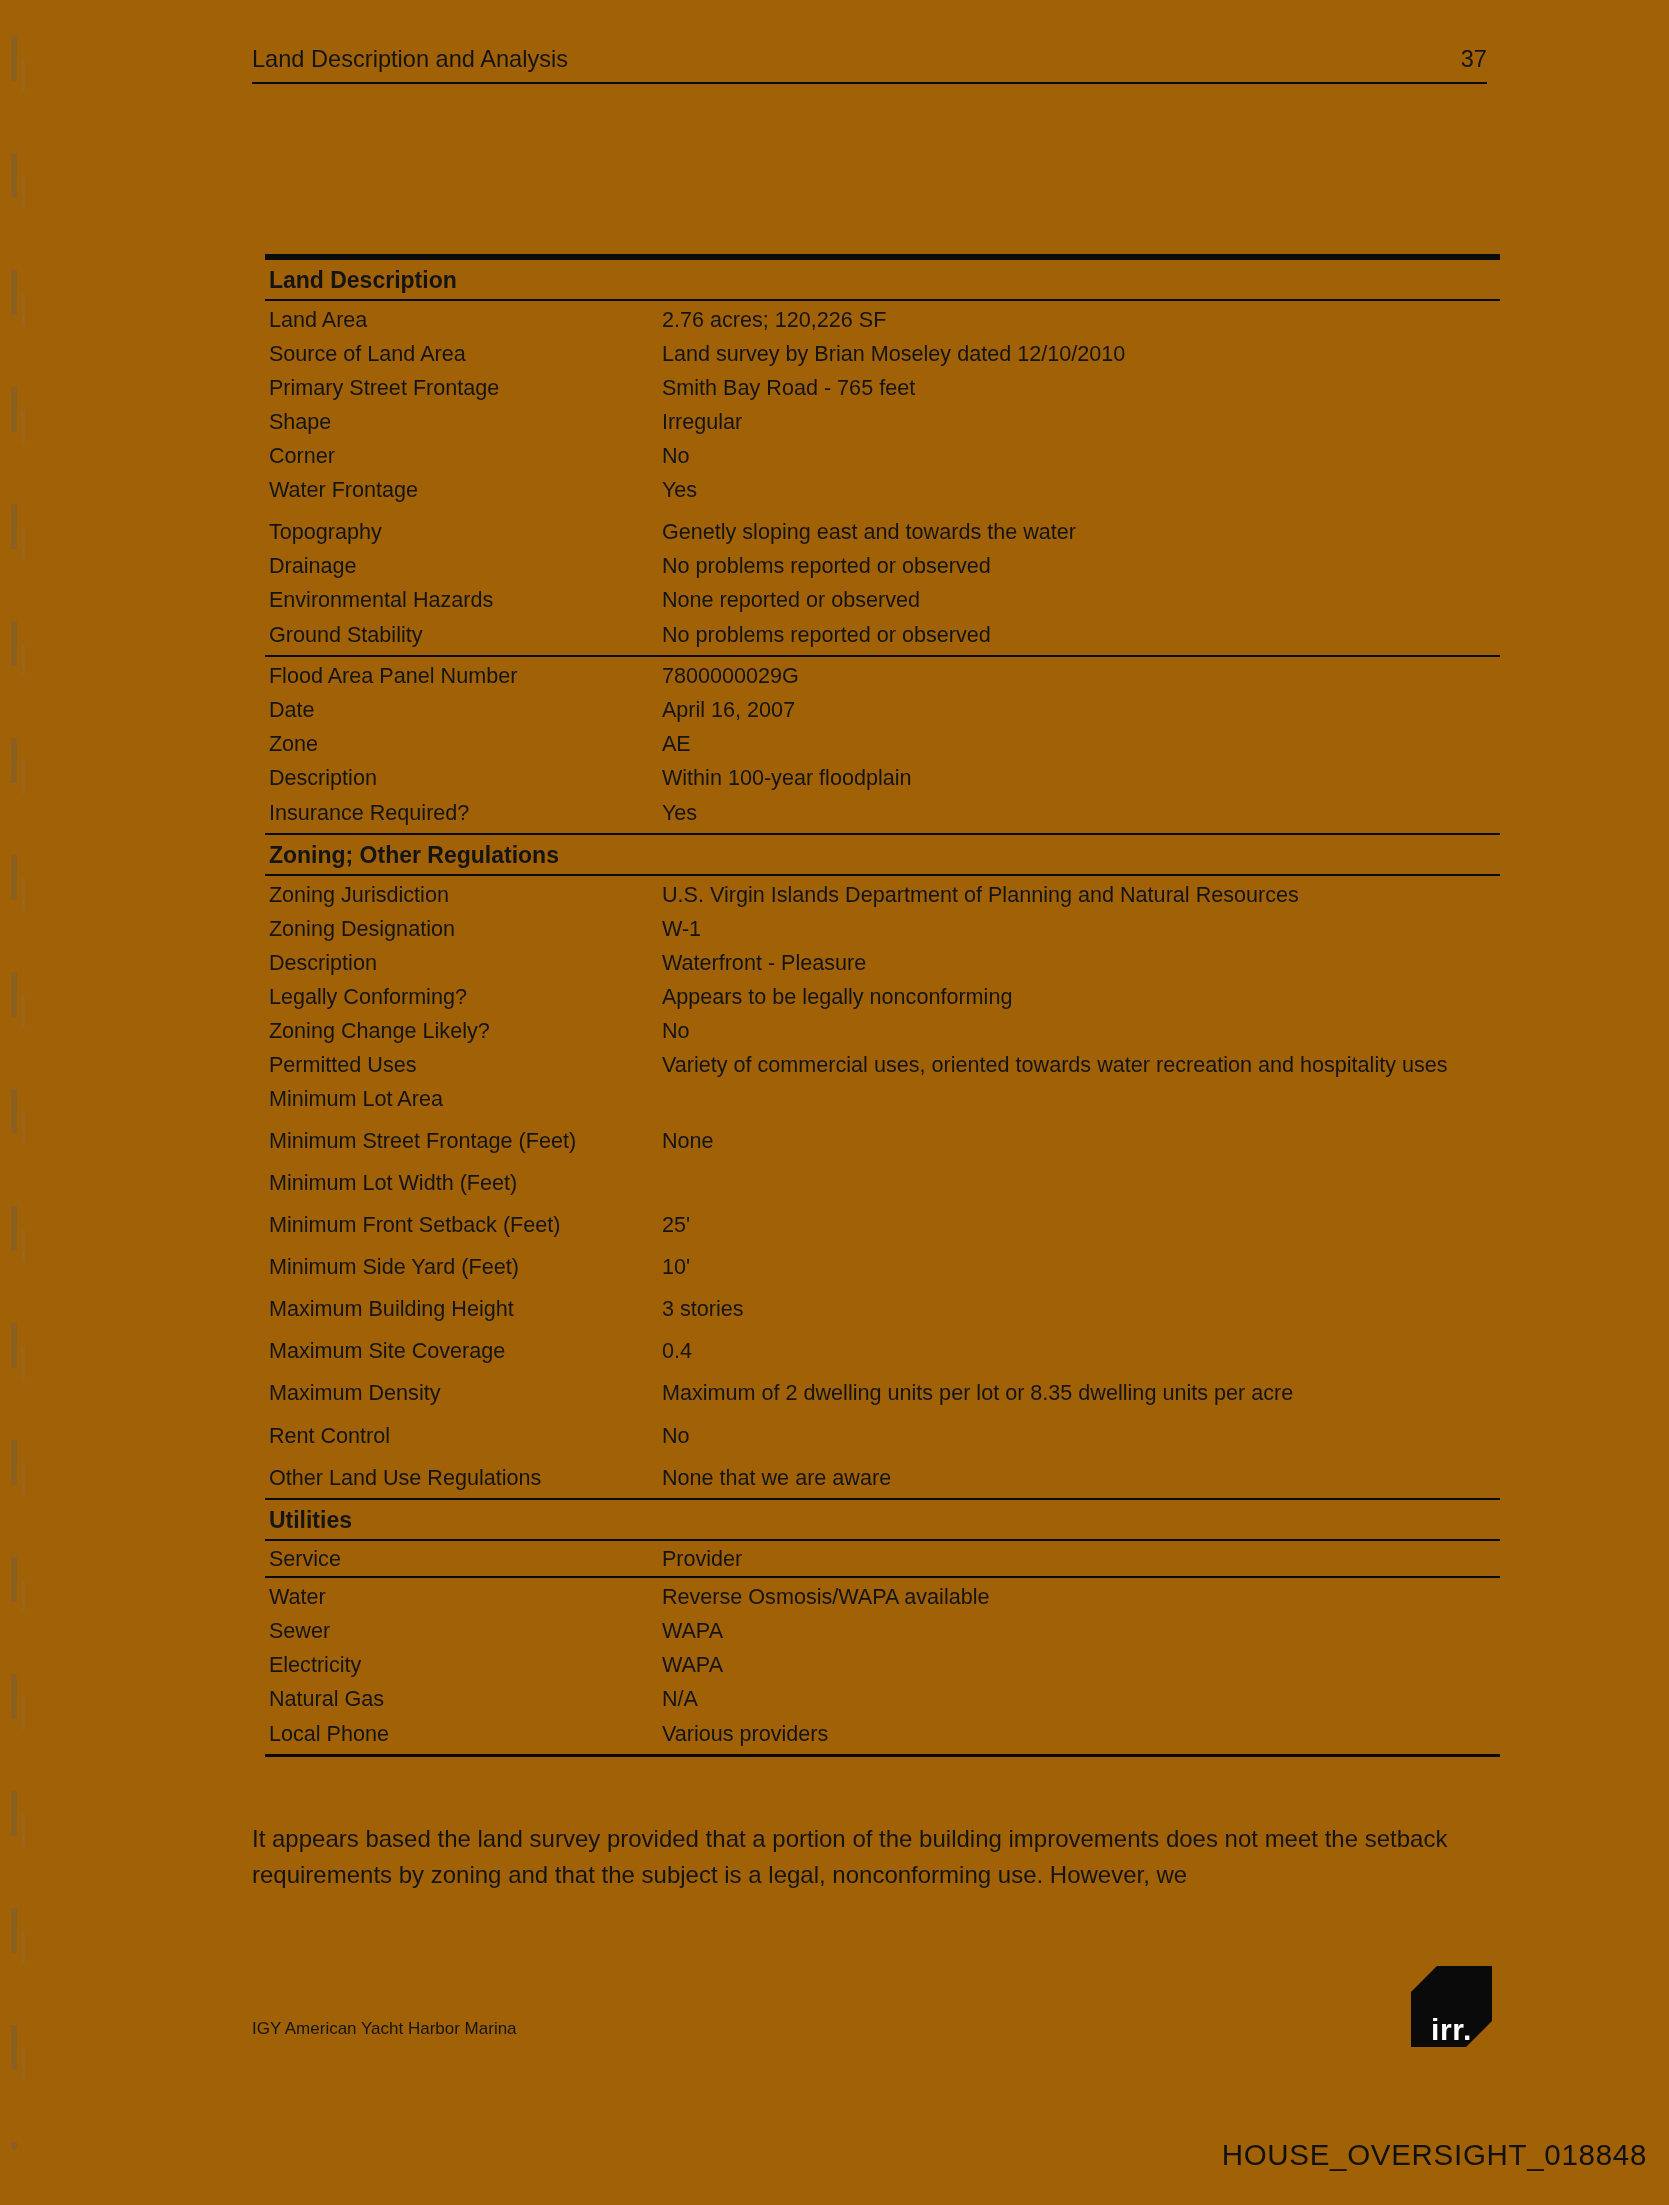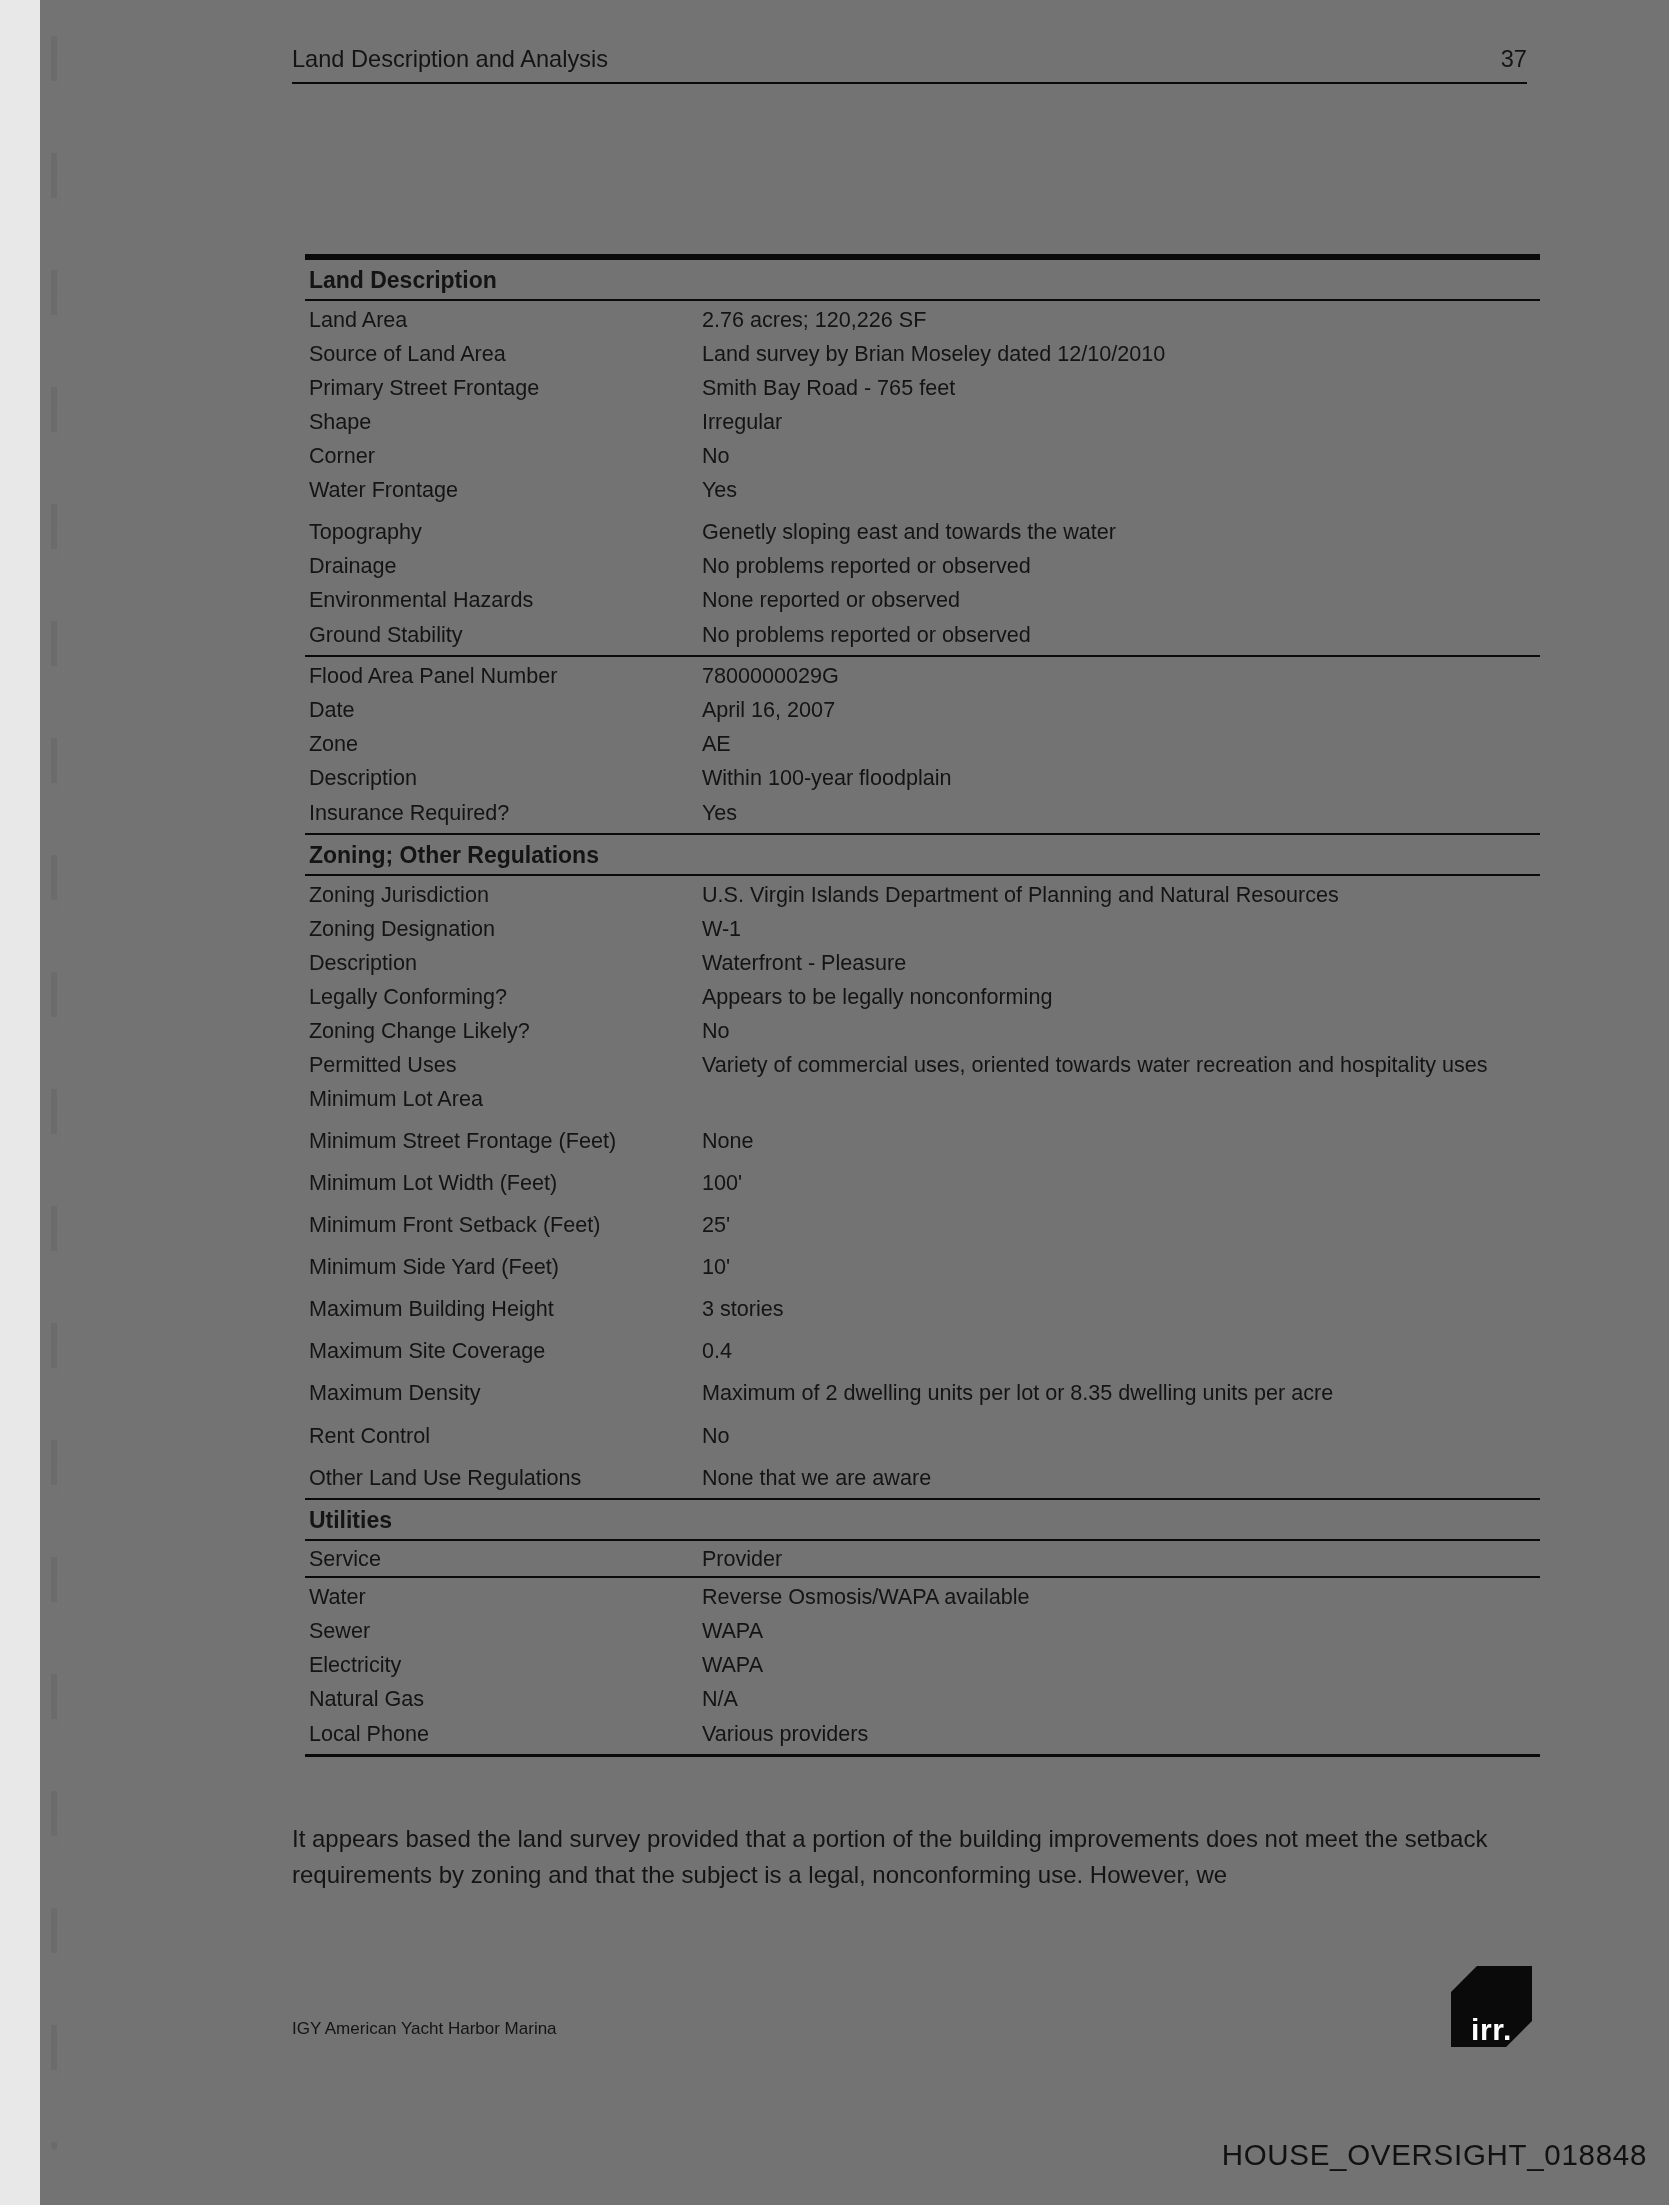--- a/index.html
+++ b/index.html
@@ -5,23 +5,22 @@
   * { margin: 0; padding: 0; box-sizing: border-box; }
   html, body { background: #e8e8e8; }
   body {
     width: 1669px; height: 2205px;
     font-family: "Liberation Sans", sans-serif;
     color: #141414;
     position: relative;
   }
   .page {
     position: absolute; inset: 0;
-    background: #737373;
+    background: #a16207;
     overflow: hidden;
-    margin-left: 40px;
   }
   
   .scan-marks {
     position: absolute; left: 10.5px; top: 36px; width: 6.5px; height: 2114px;
     background: repeating-linear-gradient(
       to bottom,
       rgba(90,90,90,0.30) 0 45px,
       rgba(0,0,0,0) 45px 117px
     );
     border-radius: 3.3px;
@@ -206,21 +205,20 @@
         </div>
         <div class="row">
           <span class="label">Minimum Lot Area</span>
         </div>
         <div class="row spaced">
           <span class="label">Minimum Street Frontage (Feet)</span>
           <span class="value">None</span>
         </div>
         <div class="row spaced">
           <span class="label">Minimum Lot Width (Feet)</span>
-          <span class="value">100'</span>
         </div>
         <div class="row spaced">
           <span class="label">Minimum Front Setback (Feet)</span>
           <span class="value">25'</span>
         </div>
         <div class="row spaced">
           <span class="label">Minimum Side Yard (Feet)</span>
           <span class="value">10'</span>
         </div>
         <div class="row spaced">

